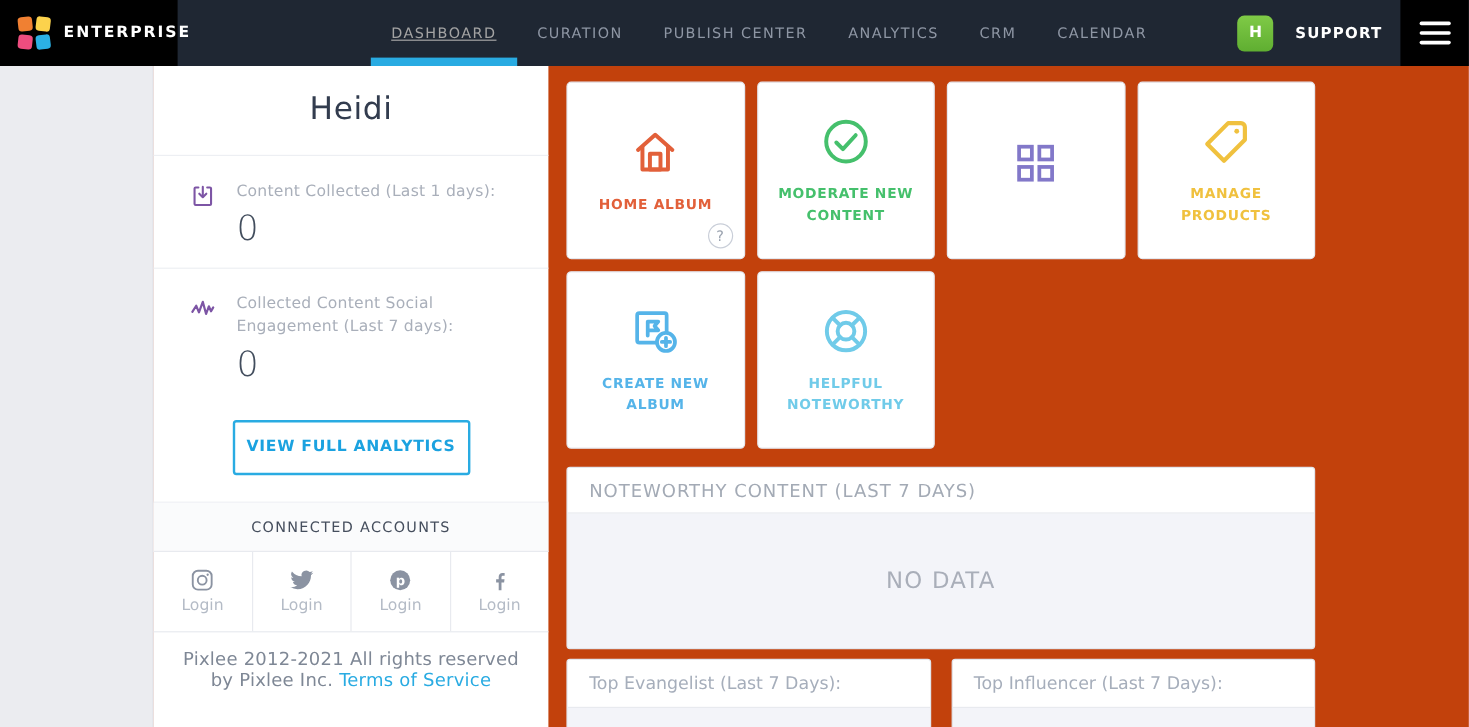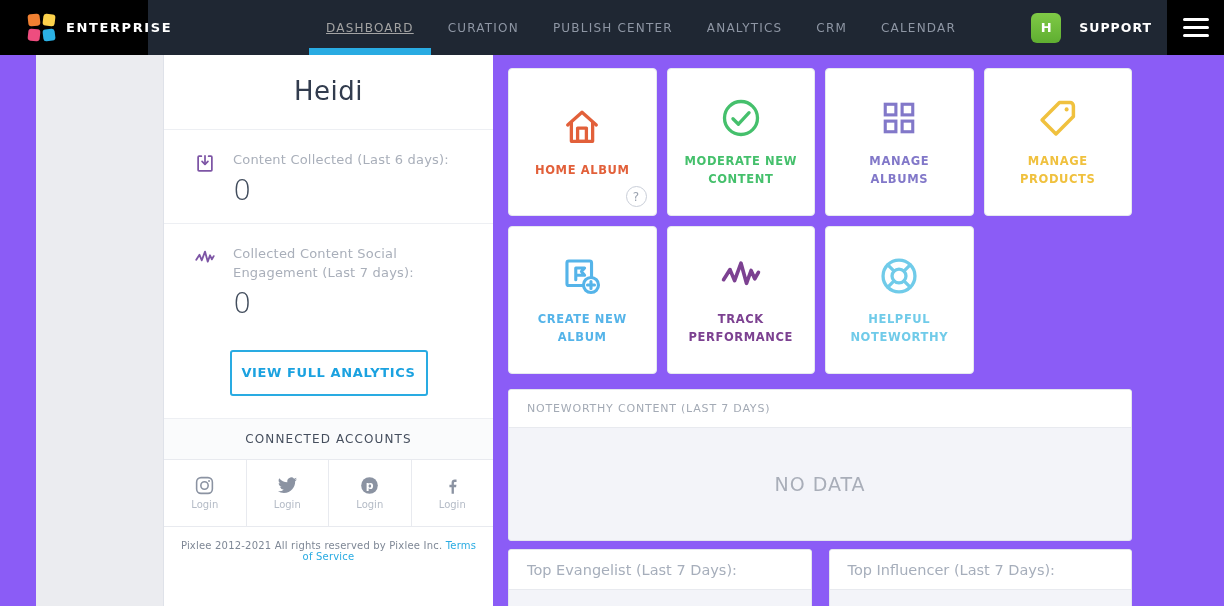--- a/index.html
+++ b/index.html
@@ -3,21 +3,21 @@
 <meta charset="utf-8">
 <style>
   * { margin:0; padding:0; box-sizing:border-box; }
   html,body { width:1224px; height:606px; overflow:hidden; background:#e9ebf2;
               font-family:"DejaVu Sans","Liberation Sans",sans-serif; }
 
   
   .nav { position:absolute; top:0; left:0; width:1224px; height:55px;
          background:#1f2733; display:flex; align-items:stretch; z-index:5; }
   .brand { width:148px; background:#000; display:flex; align-items:center;
-           gap:11px; padding-left:28px; flex:0 0 auto; cursor:pointer; }
+           gap:11px; padding-left:15px; flex:0 0 auto; cursor:pointer; }
   .logo { width:27px; height:27px; position:relative; flex:0 0 auto; }
   .logo i { position:absolute; width:12px; height:12px; border-radius:3px; display:block; }
   .logo .tl { left:0;  top:0;  background:#f08032; transform:rotate(-6deg); }
   .logo .tr { right:0; top:0;  background:#fcd24c; transform:rotate(7deg); }
   .logo .bl { left:0;  bottom:0; background:#ee4d7f; transform:rotate(6deg); }
   .logo .br { right:0; bottom:0; background:#2bb1e5; transform:rotate(-7deg); }
   .brand-name { color:#fff; font-size:13px; font-weight:bold; letter-spacing:1.6px; }
   .tabs { display:flex; align-items:stretch; gap:34px; margin-left:178px; }
   .tab { display:flex; align-items:center; color:#8e96a4; font-size:12px;
          letter-spacing:1.2px; position:relative; cursor:pointer; white-space:nowrap; }
@@ -31,21 +31,21 @@
             align-items:center; justify-content:center; cursor:pointer; }
   .support { color:#fff; font-size:12.5px; font-weight:bold; letter-spacing:1px;
              margin:0 15px 0 18px; cursor:pointer; }
   .menu-block { width:57px; height:55px; background:#000; display:flex;
                 flex-direction:column; align-items:center; justify-content:center;
                 gap:4.5px; cursor:pointer; }
   .menu-block b { width:26px; height:3.5px; background:#fff; border-radius:2px; }
 
   
   .content { position:absolute; top:55px; left:0; width:1224px; height:551px;
-             display:flex; background:#8b5cf6;padding-left:36px; }
+             display:flex; background:#c2410c; }
   .gutter { width:128px; flex:0 0 auto; background:#ebecf0; border-right:1px solid #dfe2e9; }
 
   
   .sidebar { width:329px; flex:0 0 auto; background:#fff; display:flex; flex-direction:column; }
   .profile { padding:21px 10px 23px; border-bottom:1px solid #edeff3; text-align:center; }
   .profile h1 { font-size:26px; font-weight:400; color:#323c4e; letter-spacing:.5px; }
   .stat { display:flex; gap:17px; padding:21px 20px 16px 30px; border-bottom:1px solid #edeff3; }
   .stat:last-of-type { border-bottom:none; }
   .stat-icon { width:22px; height:22px; flex:0 0 auto; margin-top:2px; }
   .stat-label { font-size:13px; color:#a9afba; line-height:1.45; letter-spacing:.2px; }
@@ -56,22 +56,22 @@
       font-family:inherit; font-size:13px; font-weight:bold; letter-spacing:.6px; cursor:pointer; }
   .accounts-header { background:#fafbfc; border-bottom:1px solid #e8eaef;
       height:41px; display:flex; align-items:center; justify-content:center;
       font-size:12px; font-weight:normal; color:#454e5d; letter-spacing:1.1px; }
   .accounts-row { display:flex; height:67px; border-bottom:1px solid #e8eaef; }
   .account { flex:1; display:flex; flex-direction:column; align-items:center;
       justify-content:center; gap:3px; border-right:1px solid #e8eaef;
       color:#8b93a2; cursor:pointer; }
   .account:last-child { border-right:none; }
   .account svg { width:21px; height:21px; }
-  .account-label { font-size:10px; color:#b4bbc6; }
-  .sidebar-footer { padding:13px 14px; font-size:10px; color:#7e8795;
+  .account-label { font-size:13px; color:#b4bbc6; }
+  .sidebar-footer { padding:13px 14px; font-size:15px; color:#7e8795;
       text-align:center; letter-spacing:.2px; }
   .sidebar-footer a { color:#29abe2; text-decoration:none; cursor:pointer; }
 
   
   .main { flex:1; padding:13px 0 0 15px;border-radius:17px; }
   .main-inner { width:624px; }
   .tile-grid { display:grid; grid-template-columns:repeat(4,1fr); gap:10px; }
   .tile { background:#fff; border:1px solid #e5e8ef; border-radius:4px; height:148px;
           position:relative; display:flex; align-items:center; justify-content:center;
           cursor:pointer; }
@@ -79,21 +79,21 @@
   .tile-content svg { width:44px; height:44px; margin-bottom:13px; }
   .tile-label { font-size:11.5px; font-weight:bold; letter-spacing:.6px;
       line-height:1.55; text-align:center; width:122px; }
   .help-badge { position:absolute; right:9px; bottom:8px; width:21px; height:21px;
       border:1px solid #c9ced8; border-radius:50%; color:#9aa2af; font-size:12px;
       display:flex; align-items:center; justify-content:center; cursor:pointer; }
 
   .noteworthy { margin-top:15px; border:1px solid #e3e6ed; border-radius:3px;
       background:#f3f4f9; overflow:hidden; }
   .noteworthy-header { background:#fff; border-bottom:1px solid #e8eaef; height:38px;
-      display:flex; align-items:center; padding-left:18px; font-size:11px;
+      display:flex; align-items:center; padding-left:18px; font-size:15px;
       color:#a3aab5; letter-spacing:.8px; }
   .noteworthy-body { height:112px; display:flex; align-items:center; justify-content:center;
       font-size:19px; color:#a9aeb9; letter-spacing:1px; }
 
   .bottom-row { margin-top:8px; display:flex; gap:17px; height:200px; }
   .panel { flex:1; border:1px solid #e3e6ed; border-radius:3px; background:#f3f4f9;
       overflow:hidden; display:flex; flex-direction:column; }
   .panel-header { background:#fff; border-bottom:1px solid #e8eaef; height:40px;
       display:flex; align-items:center; padding-left:18px; font-size:14.5px; color:#a6aebb; }
   .panel-body { flex:1; }
@@ -140,21 +140,21 @@
       <h1>Heidi</h1>
     </div>
 
     <div class="stat">
       <svg class="stat-icon" viewBox="0 0 24 24" fill="none" stroke="currentColor" stroke-width="1.9" stroke-linecap="round" stroke-linejoin="round" style="color: rgb(125, 85, 165);">
         <path d="M8 3.5H5.5a1 1 0 0 0-1 1v14a1 1 0 0 0 1 1h13a1 1 0 0 0 1-1v-14a1 1 0 0 0-1-1H16"></path>
         <path d="M12 3v9"></path>
           <path d="M8.8 9.2 12 12.4l3.2-3.2"></path>
       </svg>
       <div>
-        <div class="stat-label">Content Collected (Last 6 days):</div>
+        <div class="stat-label">Content Collected (Last 1 days):</div>
         <div class="stat-value">0</div>
       </div>
     </div>
 
     <div class="stat2-wrap">
       <div class="stat">
         <svg class="stat-icon" viewBox="0 0 24 24" fill="none" stroke="currentColor" stroke-width="2" stroke-linecap="round" stroke-linejoin="round" style="color: rgb(125, 85, 165);">
           <path d="M2.5 14 6 8.5l2.5 6L12 5l3 11 2.5-7 2 4.5 2-3.5"></path>
         </svg>
         <div>
@@ -230,21 +230,20 @@
         </div>
 
         <div class="tile">
           <div class="tile-content" style="color: rgb(130, 120, 201);">
             <svg viewBox="0 0 24 24" fill="none" stroke="currentColor" stroke-width="1.7">
               <rect x="4.5" y="4.5" width="5.8" height="5.8"></rect>
               <rect x="13.7" y="4.5" width="5.8" height="5.8"></rect>
               <rect x="4.5" y="13.7" width="5.8" height="5.8"></rect>
               <rect x="13.7" y="13.7" width="5.8" height="5.8"></rect>
             </svg>
-            <div class="tile-label">MANAGE ALBUMS</div>
           </div>
         </div>
 
         <div class="tile">
           <div class="tile-content" style="color: rgb(240, 193, 62);">
             <svg viewBox="0 0 24 24" fill="none" stroke="currentColor" stroke-width="1.9" stroke-linejoin="round">
               <path d="M12.8 3.6h5.8a1.8 1.8 0 0 1 1.8 1.8v5.8l-9.5 9.5-7.6-7.6 9.5-9.5z"></path>
               <circle cx="16.7" cy="7.3" r="1.1" fill="currentColor" stroke="none"></circle>
             </svg>
             <div class="tile-label">MANAGE PRODUCTS</div>
@@ -256,28 +255,20 @@
             <svg viewBox="0 0 24 24" fill="none" stroke="currentColor" stroke-width="1.7" stroke-linecap="round" stroke-linejoin="round">
               <rect x="3.8" y="3.8" width="13.4" height="13.4" rx="1"></rect>
               <path d="M8.6 14V7.6h4.8l-1.7 2 1.7 2H8.6"></path>
               <circle cx="16.9" cy="16.9" r="4.1" fill="#ffffff"></circle>
               <path d="M16.9 15v3.8M15 16.9h3.8"></path>
             </svg>
             <div class="tile-label">CREATE NEW ALBUM</div>
           </div>
         </div>
 
-        <div class="tile">
-          <div class="tile-content" style="color: rgb(124, 65, 145);">
-            <svg viewBox="0 0 24 24" fill="none" stroke="currentColor" stroke-width="2" stroke-linecap="round" stroke-linejoin="round">
-              <path d="M2.5 14 6 8.5l2.5 6L12 5l3 11 2.5-7 2 4.5 2-3.5"></path>
-            </svg>
-            <div class="tile-label">TRACK PERFORMANCE</div>
-          </div>
-        </div>
 
 
         <div class="tile">
           <div class="tile-content" style="color: rgb(112, 203, 233);">
             <svg viewBox="0 0 24 24" fill="none" stroke="currentColor" stroke-width="1.8" stroke-linecap="round">
               <circle cx="12" cy="12" r="8.7"></circle>
               <circle cx="12" cy="12" r="3.8"></circle>
               <path d="M5.9 5.9l3.4 3.4M18.1 5.9l-3.4 3.4M5.9 18.1l3.4-3.4M18.1 18.1l-3.4-3.4"></path>
             </svg>
             <div class="tile-label">HELPFUL NOTEWORTHY</div>

